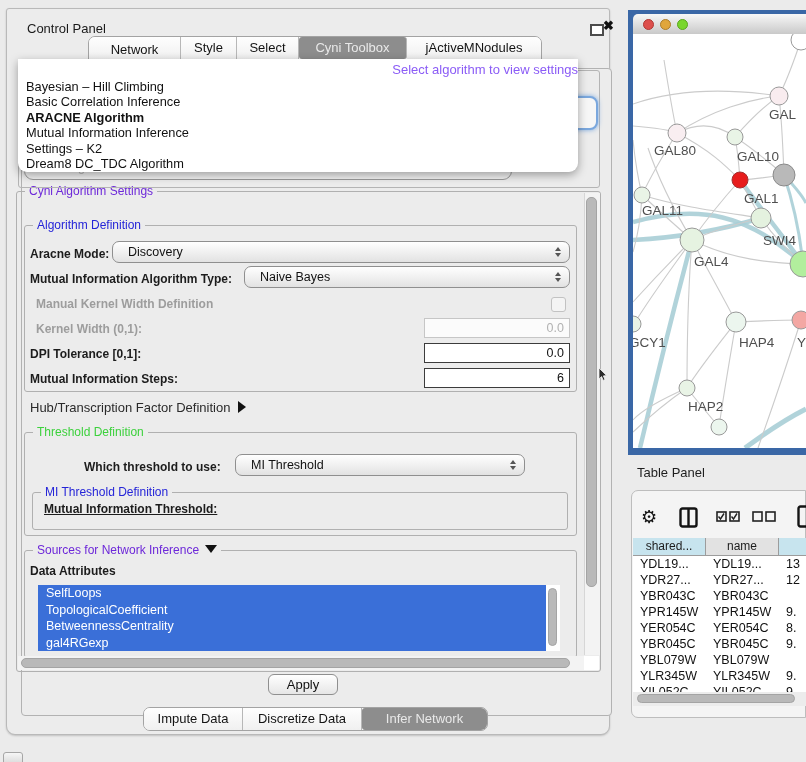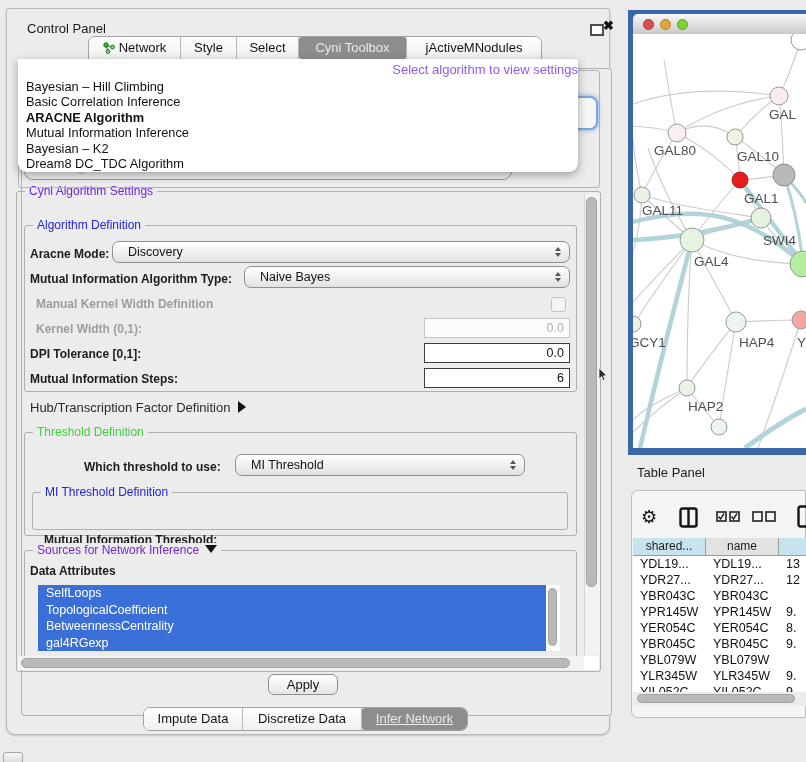--- a/index.html
+++ b/index.html
@@ -14,21 +14,21 @@
   .cp-title{position:absolute;left:20px;top:12px;font-size:13px;color:#1a1a1a;}
   .cp-float{position:absolute;left:583px;top:15px;width:10px;height:8px;border:2px solid #4c4c4c;background:#fff;}
   .cp-close{position:absolute;left:596px;top:9px;font-size:13px;font-weight:700;color:#111;}
   .cp-content{position:absolute;left:14px;top:59px;width:589px;height:646px;background:#ececec;
               border:1px solid #b2b2b2;border-radius:4px;}
   
   .tabstrip{position:absolute;display:flex;height:22px;border:1px solid #a3a3a3;background:#fff;overflow:hidden;z-index:3;}
   #top-tabs{left:88px;top:36px;border-radius:7px 7px 0 0;}
   #bottom-tabs{left:143px;top:707px;border-radius:7px;}
   .tab{height:22px;line-height:22px;font-size:13px;background:linear-gradient(#fefefe,#f0f0f0);
-       border-right:1px solid #b7b7b7;box-sizing:border-box;color:#131313;display:flex;align-items:center;justify-content:center;gap:4px;}
+       border-right:1px solid #b7b7b7;box-sizing:border-box;color:#131313;display:flex;align-items:center;justify-content:center;gap:4px;flex-direction:column;}
   .tab:last-child{border-right:none;}
   .tab.sel{background:var(--tab-selected-bg);color:#e9e9e9;border-radius:3px;}
   
   #algo-popup{position:absolute;left:18px;top:59px;width:560px;height:113px;background:#fff;
               border-radius:0 0 9px 9px;box-shadow:0 3px 10px rgba(0,0,0,.35);z-index:50;overflow:hidden;}
   .popup-ph{height:18px;text-align:right;color:#8b5cf6;font-size:13px;line-height:18px;margin-top:2px;}
   .popup-item{height:15.4px;font-size:12.8px;line-height:15.4px;padding-left:8px;color:#111;white-space:nowrap;}
   .popup-item.hl{font-weight:700;}
   
   .bx-data-group{position:absolute;left:18px;top:70px;width:580px;height:116px;border:1px solid #b4b4b4;border-radius:3px;z-index:2;}
@@ -125,21 +125,21 @@
   </div>
   <div class="bx-blue-combo"></div>
 
   <div id="algo-popup">
     <div class="popup-ph">Select algorithm to view settings</div>
     <div id="algo-items">
         <div class="popup-item">Bayesian – Hill Climbing</div>
         <div class="popup-item">Basic Correlation Inference</div>
         <div class="popup-item hl">ARACNE Algorithm</div>
         <div class="popup-item">Mutual Information Inference</div>
-        <div class="popup-item">Bayesian – K2</div>
+        <div class="popup-item">Settings – K2</div>
         <div class="popup-item">Dream8 DC_TDC Algorithm</div>
       </div>
   </div>
 
   <div class="gbox" style="left:16px;top:191px;width:585px;height:481px;">
     <span class="legend">Cyni Algorithm Settings</span>
   </div>
 
   <div class="gbox" style="left:24px;top:225px;width:553px;height:167px;">
     <span class="legend blue">Algorithm Definition</span>
@@ -180,21 +180,21 @@
   <div class="combo" style="left:235px;top:454px;width:290px;">
     <span>MI Threshold</span>
     <span class="spin">
         <i class="up"></i>
         <i class="dn"></i>
       </span>
   </div>
   <div class="gbox" style="left:32px;top:492px;width:536px;height:38px;">
     <span class="legend blue">MI Threshold Definition</span>
   </div>
-  <div class="lbl" style="left:44px;top:533px;">Mutual Information Threshold:</div>
+  <div class="lbl" style="left:44px;top:502px;text-decoration:underline;">Mutual Information Threshold:</div>
 
   <div class="gbox" style="left:24px;top:550px;width:553px;height:108px;">
     <span class="legend"><span>Sources for Network Inference</span><span class="tri-down"></span></span>
   </div>
   <div class="lbl" style="left:30px;top:564px;">Data Attributes</div>
   <div class="abs" style="left:38px;top:585px;width:522px;height:66px;background:#fff;overflow:hidden;">
     <div id="attr-items" style="width:508px;">
         <div class="attr-item">SelfLoops</div>
         <div class="attr-item">TopologicalCoefficient</div>
         <div class="attr-item">BetweennessCentrality</div>
@@ -210,21 +210,21 @@
   <div class="abs" style="left:584px;top:656px;width:15px;height:14px;background:#fff;"></div>
 
   <div class="btn" style="left:268px;top:674px;width:70px;">Apply</div>
   <div class="tabstrip" id="bottom-tabs">
       <div class="tab" style="width: 99px;">
         <span>Impute Data</span>
       </div>
       <div class="tab" style="width: 119px;">
         <span>Discretize Data</span>
       </div>
-      <div class="tab sel" style="width: 105px; text-decoration: underline;">
+      <div class="tab sel" style="width: 125px;">
         <span>Infer Network</span>
       </div>
     </div>
 
   <svg class="abs" style="left:598px;top:368px;" width="10" height="13">
     <polygon points="1,0 1,11 3.6,8.6 5.2,12.4 7,11.6 5.4,7.9 8.6,7.6" fill="#2b2b2b" stroke="#f5f5f5" stroke-width="0.8"></polygon>
   </svg>
 
   <div class="cut-btn"></div>
 

